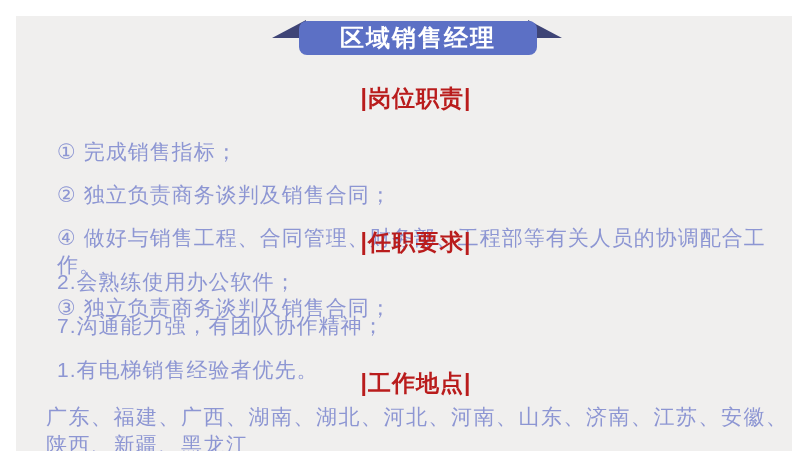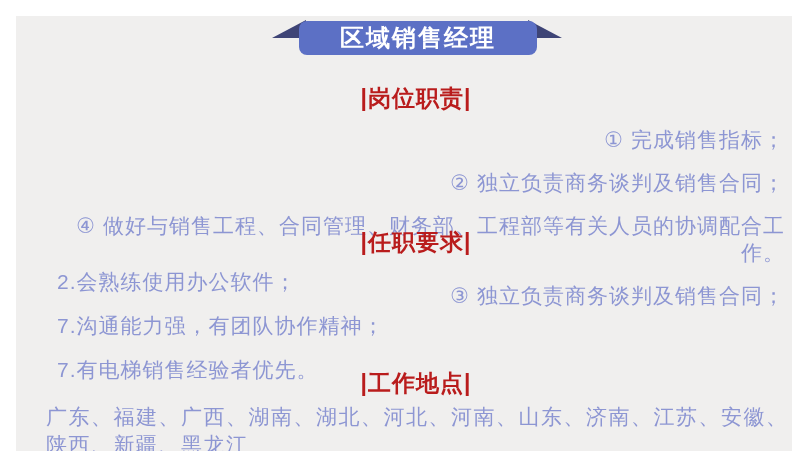--- a/index.html
+++ b/index.html
@@ -61,21 +61,21 @@
   
   .list {
     position: absolute;
     left: 25px;
     width: 760px;
     list-style: none;
     color: #8d96d3;
     font-size: 21px;
     letter-spacing: 1px;
   }
-  .list-duties       { top: 94px;  line-height: 27px; text-align: right; }
+  .list-duties       { top: 106px;  line-height: 27px; }
   .list-requirements { top: 236px; line-height: 28px; }
   .location-text {
     position: absolute;
     top: 379px;
     left: 22px;
     width: 765px;
     color: #8d96d3;
     font-size: 21px;
     letter-spacing: 1.5px;
     line-height: 28px;
@@ -107,21 +107,21 @@
     <li>② 独立负责商务谈判及销售合同；</li>
     <li>④ 做好与销售工程、合同管理、财务部、工程部等有关人员的协调配合工作。</li>
     <li>③ 独立负责商务谈判及销售合同；</li>
   </ul>
 
   <div class="section-heading heading-requirements">|任职要求|</div>
 
   <ul class="list list-requirements">
     <li>2.会熟练使用办公软件；</li>
     <li>7.沟通能力强，有团队协作精神；</li>
-    <li>7.有电梯销售经验者优先。</li>
+    <li>1.有电梯销售经验者优先。</li>
   </ul>
 
   <div class="section-heading heading-location">|工作地点|</div>
 
   <div class="location-text">广东、福建、广西、湖南、湖北、河北、河南、山东、济南、江苏、安徽、陕西、新疆、黑龙江</div>
 
   <div class="bottom-edge"></div>
 
 </div>
 

